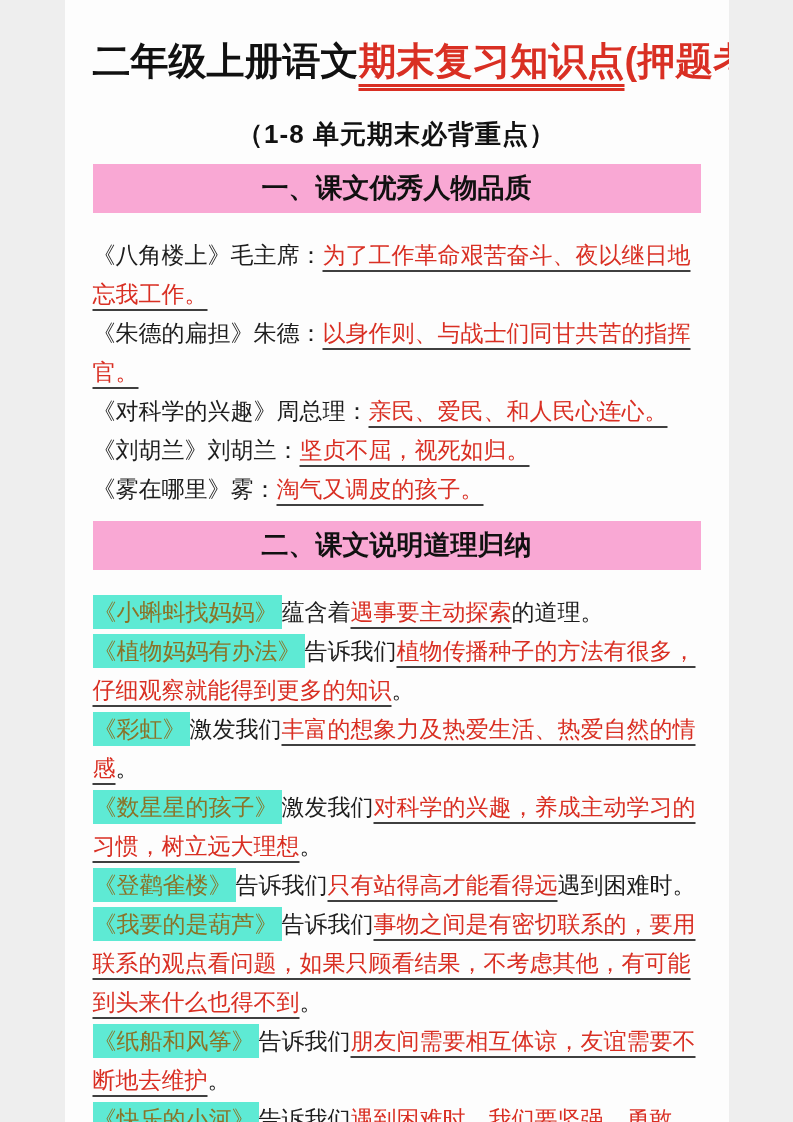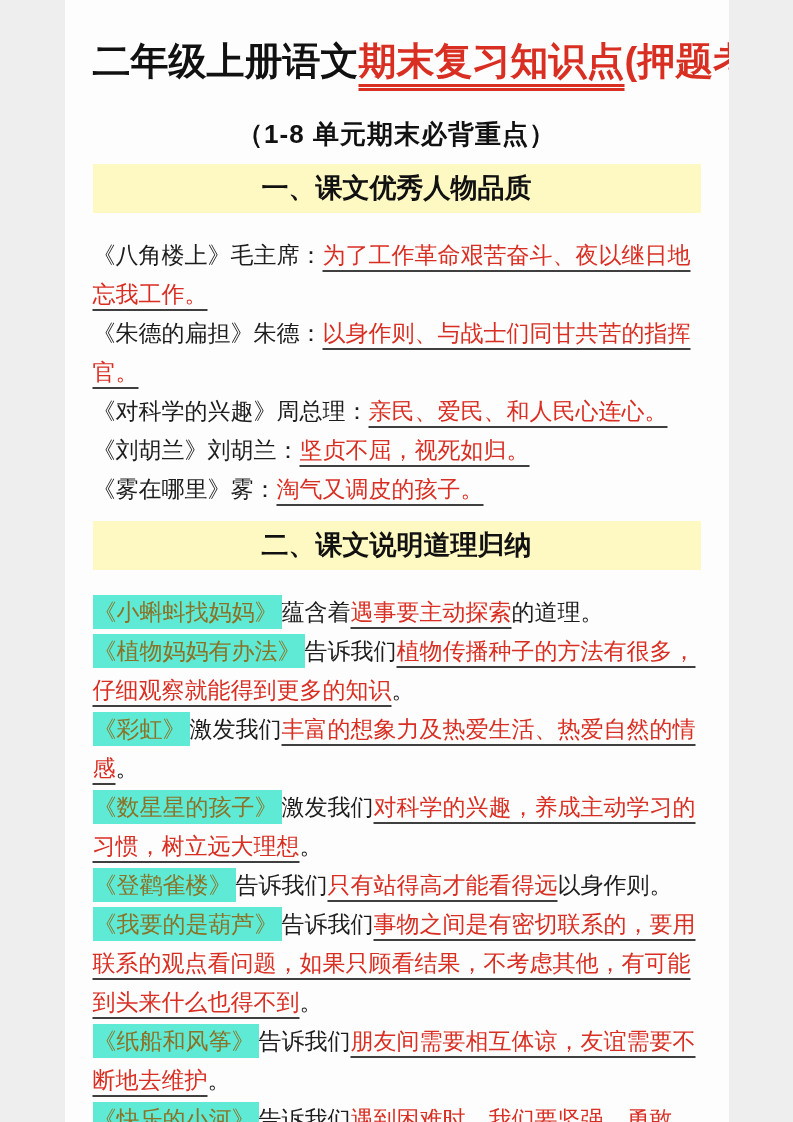--- a/index.html
+++ b/index.html
@@ -20,21 +20,21 @@
     text-decoration-color:#d92f23;
     text-decoration-thickness:3px;
     text-underline-offset:10px;
   }
   .subtitle{
     text-align:center;font-size:26px;font-weight:bold;color:#111;
     margin-top:30px;letter-spacing:1px;
   }
   .section{margin-top:12px;}
   .section-header{
-    background:#fef9c3;text-align:center;
+    background:#f9a8d4;text-align:center;
     font-size:27px;font-weight:bold;color:#111;
     padding:6px 0 7px 0;
   }
   .section-body{padding-top:23px;}
   .item{font-size:23px;line-height:39px;color:#222;}
   .book-title{color:#1d1d1d;}
   .book-title.hl{
     background:#5eead4;color:#8a7328;
     padding:4px 4px 4px 1px;
   }
@@ -68,20 +68,20 @@
       </div>
   </section>
 
   <section class="section">
     <div class="section-header">二、课文说明道理归纳</div>
     <div class="section-body">
         <div class="item"><span class="book-title hl">《小蝌蚪找妈妈》</span><span class="lead">蕴含着</span><span class="red">遇事要主动探索</span><span class="tail">的道理。</span></div>
         <div class="item"><span class="book-title hl">《植物妈妈有办法》</span><span class="lead">告诉我们</span><span class="red">植物传播种子的方法有很多，仔细观察就能得到更多的知识</span><span class="tail">。</span></div>
         <div class="item"><span class="book-title hl">《彩虹》</span><span class="lead">激发我们</span><span class="red">丰富的想象力及热爱生活、热爱自然的情感</span><span class="tail">。</span></div>
         <div class="item"><span class="book-title hl">《数星星的孩子》</span><span class="lead">激发我们</span><span class="red">对科学的兴趣，养成主动学习的习惯，树立远大理想</span><span class="tail">。</span></div>
-        <div class="item"><span class="book-title hl">《登鹳雀楼》</span><span class="lead">告诉我们</span><span class="red">只有站得高才能看得远</span><span class="tail">以身作则。</span></div>
+        <div class="item"><span class="book-title hl">《登鹳雀楼》</span><span class="lead">告诉我们</span><span class="red">只有站得高才能看得远</span><span class="tail">遇到困难时。</span></div>
         <div class="item"><span class="book-title hl">《我要的是葫芦》</span><span class="lead">告诉我们</span><span class="red">事物之间是有密切联系的，要用联系的观点看问题，如果只顾看结果，不考虑其他，有可能到头来什么也得不到</span><span class="tail">。</span></div>
         <div class="item"><span class="book-title hl">《纸船和风筝》</span><span class="lead">告诉我们</span><span class="red">朋友间需要相互体谅，友谊需要不断地去维护</span><span class="tail">。</span></div>
         <div class="item"><span class="book-title hl">《快乐的小河》</span><span class="lead">告诉我们</span><span class="red">遇到困难时，我们要坚强、勇敢，和好朋友团结互助，战胜困难</span><span class="tail">。</span></div>
       </div>
   </section>
 
 </div>
 
 </body></html>

